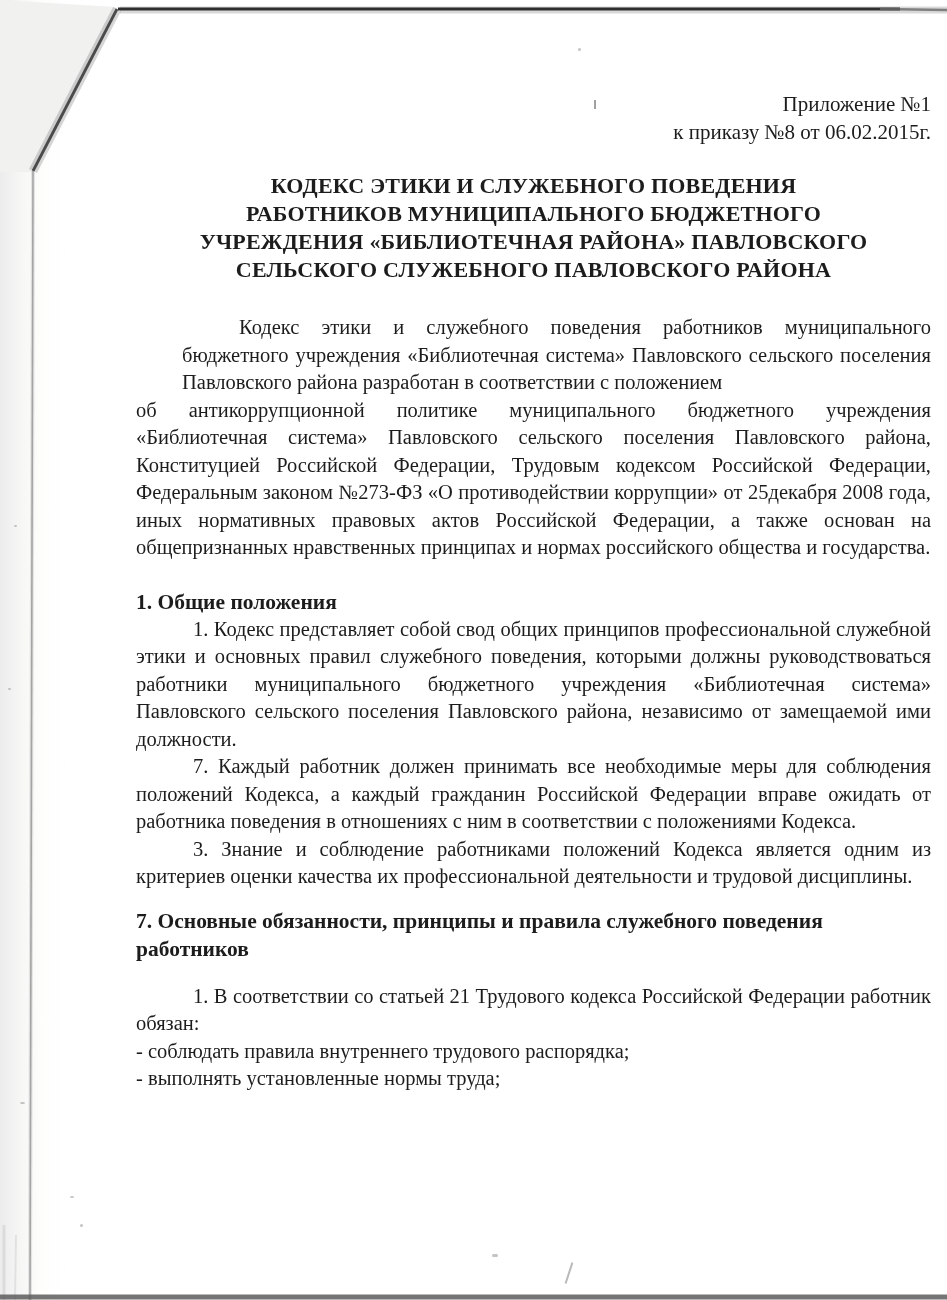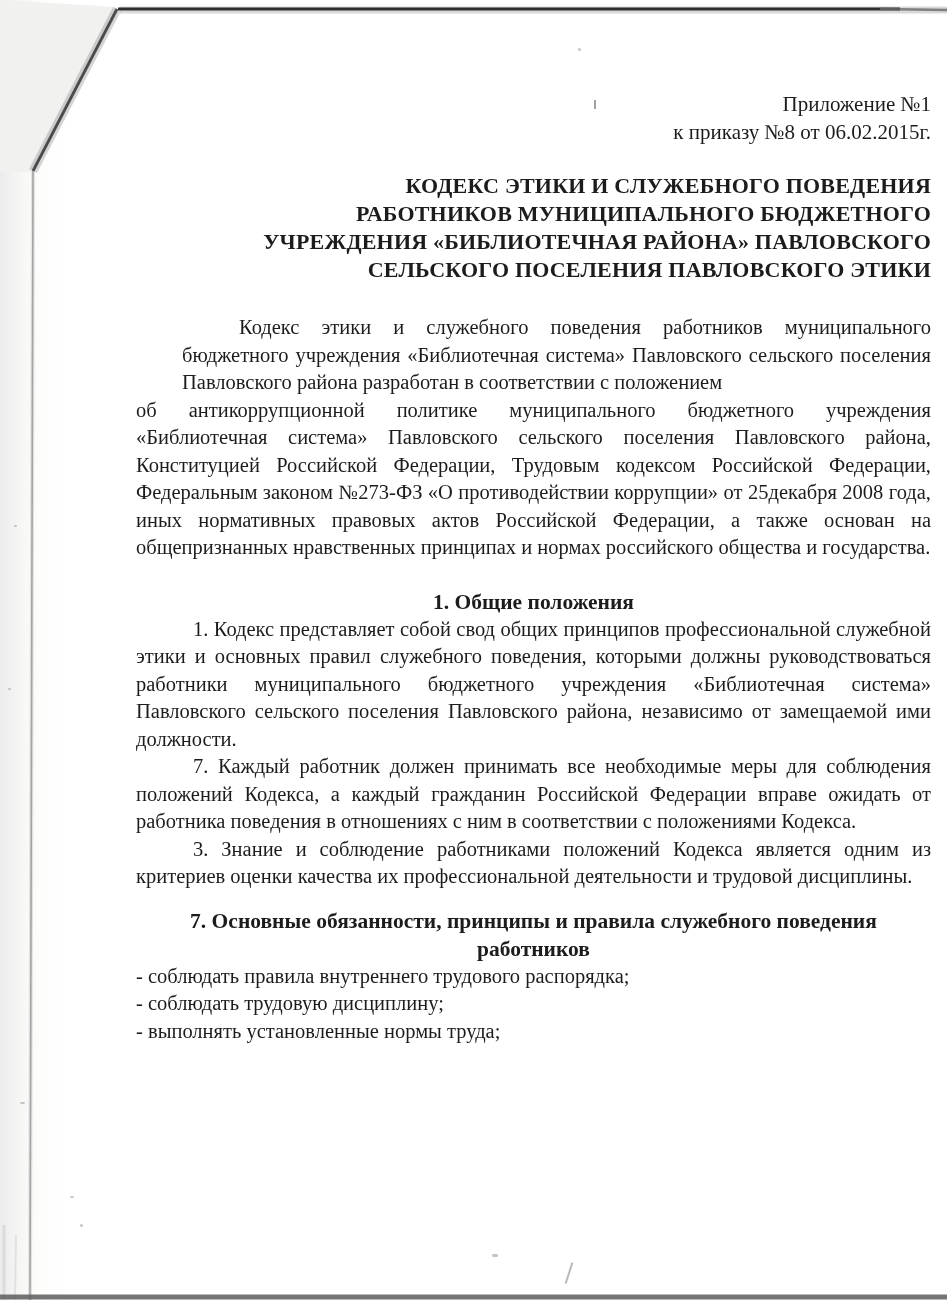--- a/index.html
+++ b/index.html
@@ -31,35 +31,35 @@
     font-size: 20.5px;
     line-height: 27.5px;
   }
   .annex {
     text-align: right;
     font-size: 21px;
     line-height: 28px;
   }
   .title {
     margin: 26px 0 0 0;
-    text-align: right;
+    text-align: center;
     font-size: 22px;
     font-weight: bold;
     line-height: 28px;
     letter-spacing: 0.2px;
   }
   .para {
     margin: 0;
     text-align: justify;
   }
   .indent { text-indent: 57px; }
   .intro-start { margin-top: 30px; margin-left: 46px; }
   .section-heading {
     margin: 26px 0 0 0;
-    text-align: center;
+    text-align: left;
     font-size: 21.5px;
     font-weight: bold;
     line-height: 28px;
   }
   .first-after-heading { }
   .section2-heading { margin-top: 16px; }
   .lead-after-heading { margin-top: 20px; }
   .bullet {
     margin: 0;
     text-align: justify;
@@ -128,33 +128,33 @@
 
     <div class="annex">
       <div>Приложение №1</div>
       <div>к приказу №8  от 06.02.2015г.</div>
     </div>
 
     <div class="title">
       <div>КОДЕКС ЭТИКИ И СЛУЖЕБНОГО ПОВЕДЕНИЯ</div>
       <div>РАБОТНИКОВ МУНИЦИПАЛЬНОГО БЮДЖЕТНОГО</div>
       <div>УЧРЕЖДЕНИЯ «БИБЛИОТЕЧНАЯ РАЙОНА» ПАВЛОВСКОГО</div>
-      <div>СЕЛЬСКОГО ПОСЕЛЕНИЯ ПАВЛОВСКОГО ЭТИКИ</div>
+      <div>СЕЛЬСКОГО СЛУЖЕБНОГО ПАВЛОВСКОГО РАЙОНА</div>
     </div>
 
     <p class="para indent intro-start">Кодекс этики и служебного поведения работников муниципального бюджетного учреждения «Библиотечная система» Павловского сельского поселения Павловского района разработан в соответствии с положением</p>
     <p class="para">об антикоррупционной политике муниципального бюджетного учреждения «Библиотечная система» Павловского сельского поселения Павловского района, Конституцией Российской Федерации, Трудовым кодексом Российской Федерации, Федеральным законом №273-ФЗ «О противодействии коррупции» от 25декабря 2008 года, иных нормативных правовых актов Российской Федерации, а также основан на общепризнанных нравственных принципах и нормах российского общества и государства.</p>
 
     <h2 class="section-heading">1. Общие положения</h2>
 
     <p class="para indent first-after-heading">1.  Кодекс представляет собой свод общих принципов профессиональной служебной этики и основных правил служебного поведения, которыми должны руководствоваться работники муниципального бюджетного учреждения «Библиотечная система» Павловского сельского поселения Павловского района, независимо от замещаемой ими должности.</p>
     <p class="para indent">7. Каждый работник должен принимать все необходимые меры для соблюдения положений Кодекса, а каждый гражданин Российской Федерации вправе ожидать от работника поведения в отношениях с ним в соответствии с положениями Кодекса.</p>
     <p class="para indent">3. Знание и соблюдение работниками положений Кодекса является одним из критериев оценки качества их профессиональной деятельности и трудовой дисциплины.</p>
 
     <h2 class="section-heading section2-heading">7. Основные обязанности, принципы и правила служебного поведения работников</h2>
 
+    <p class="para indent lead-after-heading">1. В соответствии со статьей 21 Трудового кодекса Российской Федерации работник обязан:</p>
 
     <p class="bullet">- соблюдать правила внутреннего трудового распорядка;</p>
-    <p class="bullet">- соблюдать трудовую дисциплину;</p>
     <p class="bullet">- выполнять установленные нормы труда;</p>
 
   </div>
 </div>
 
 </body></html>

